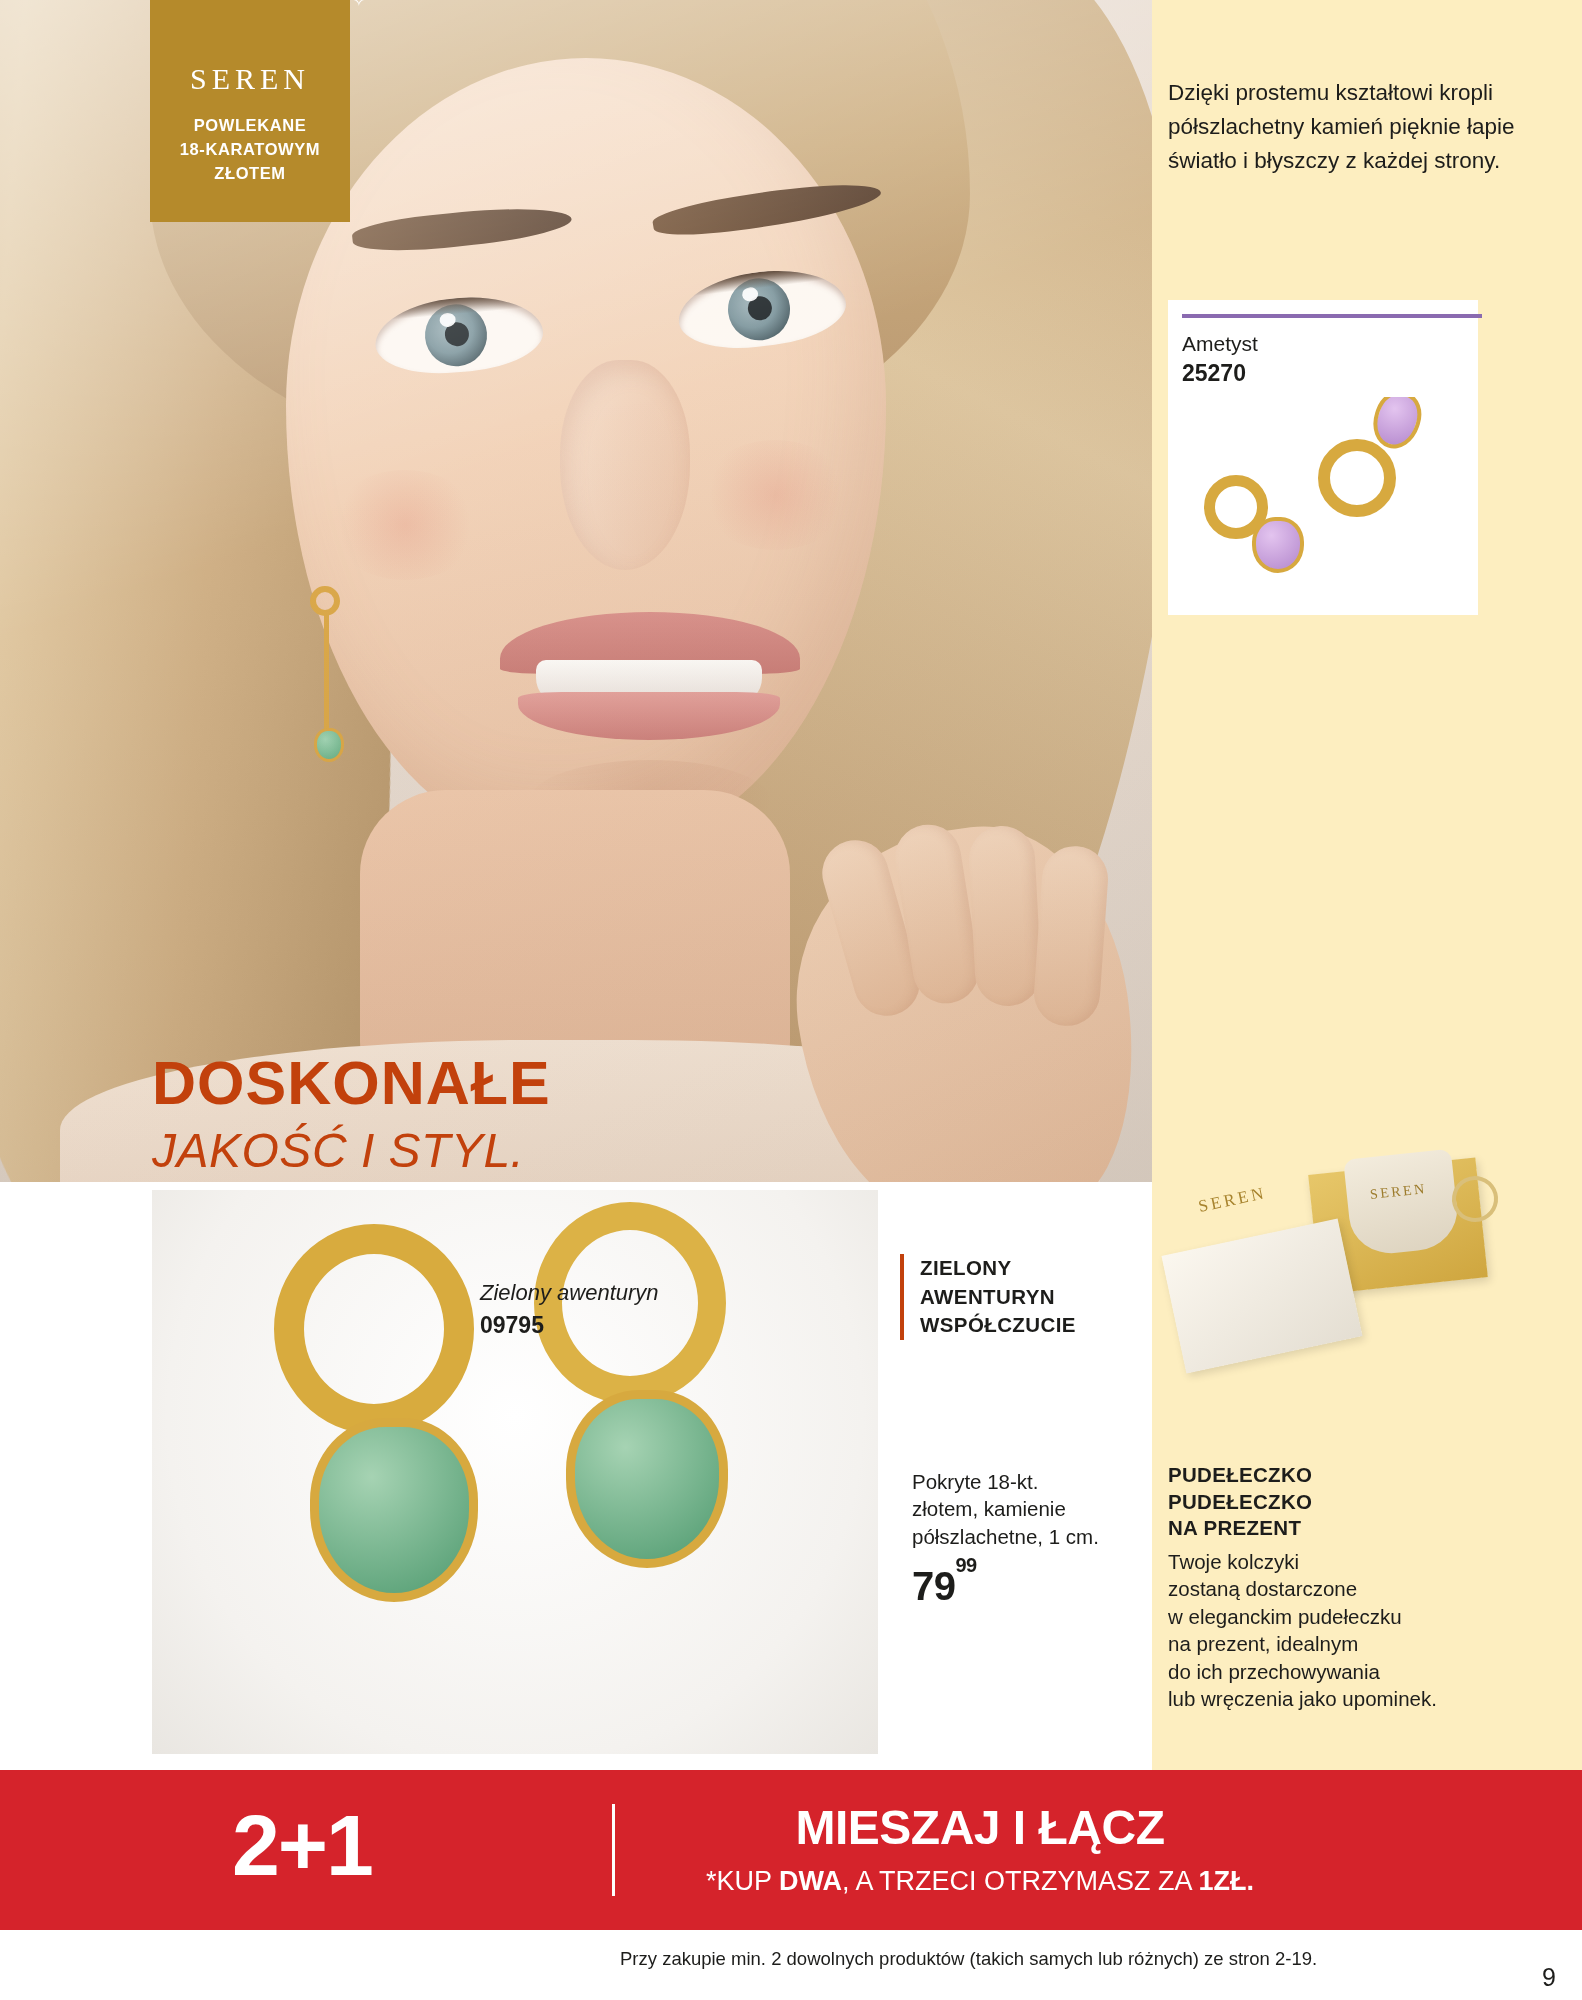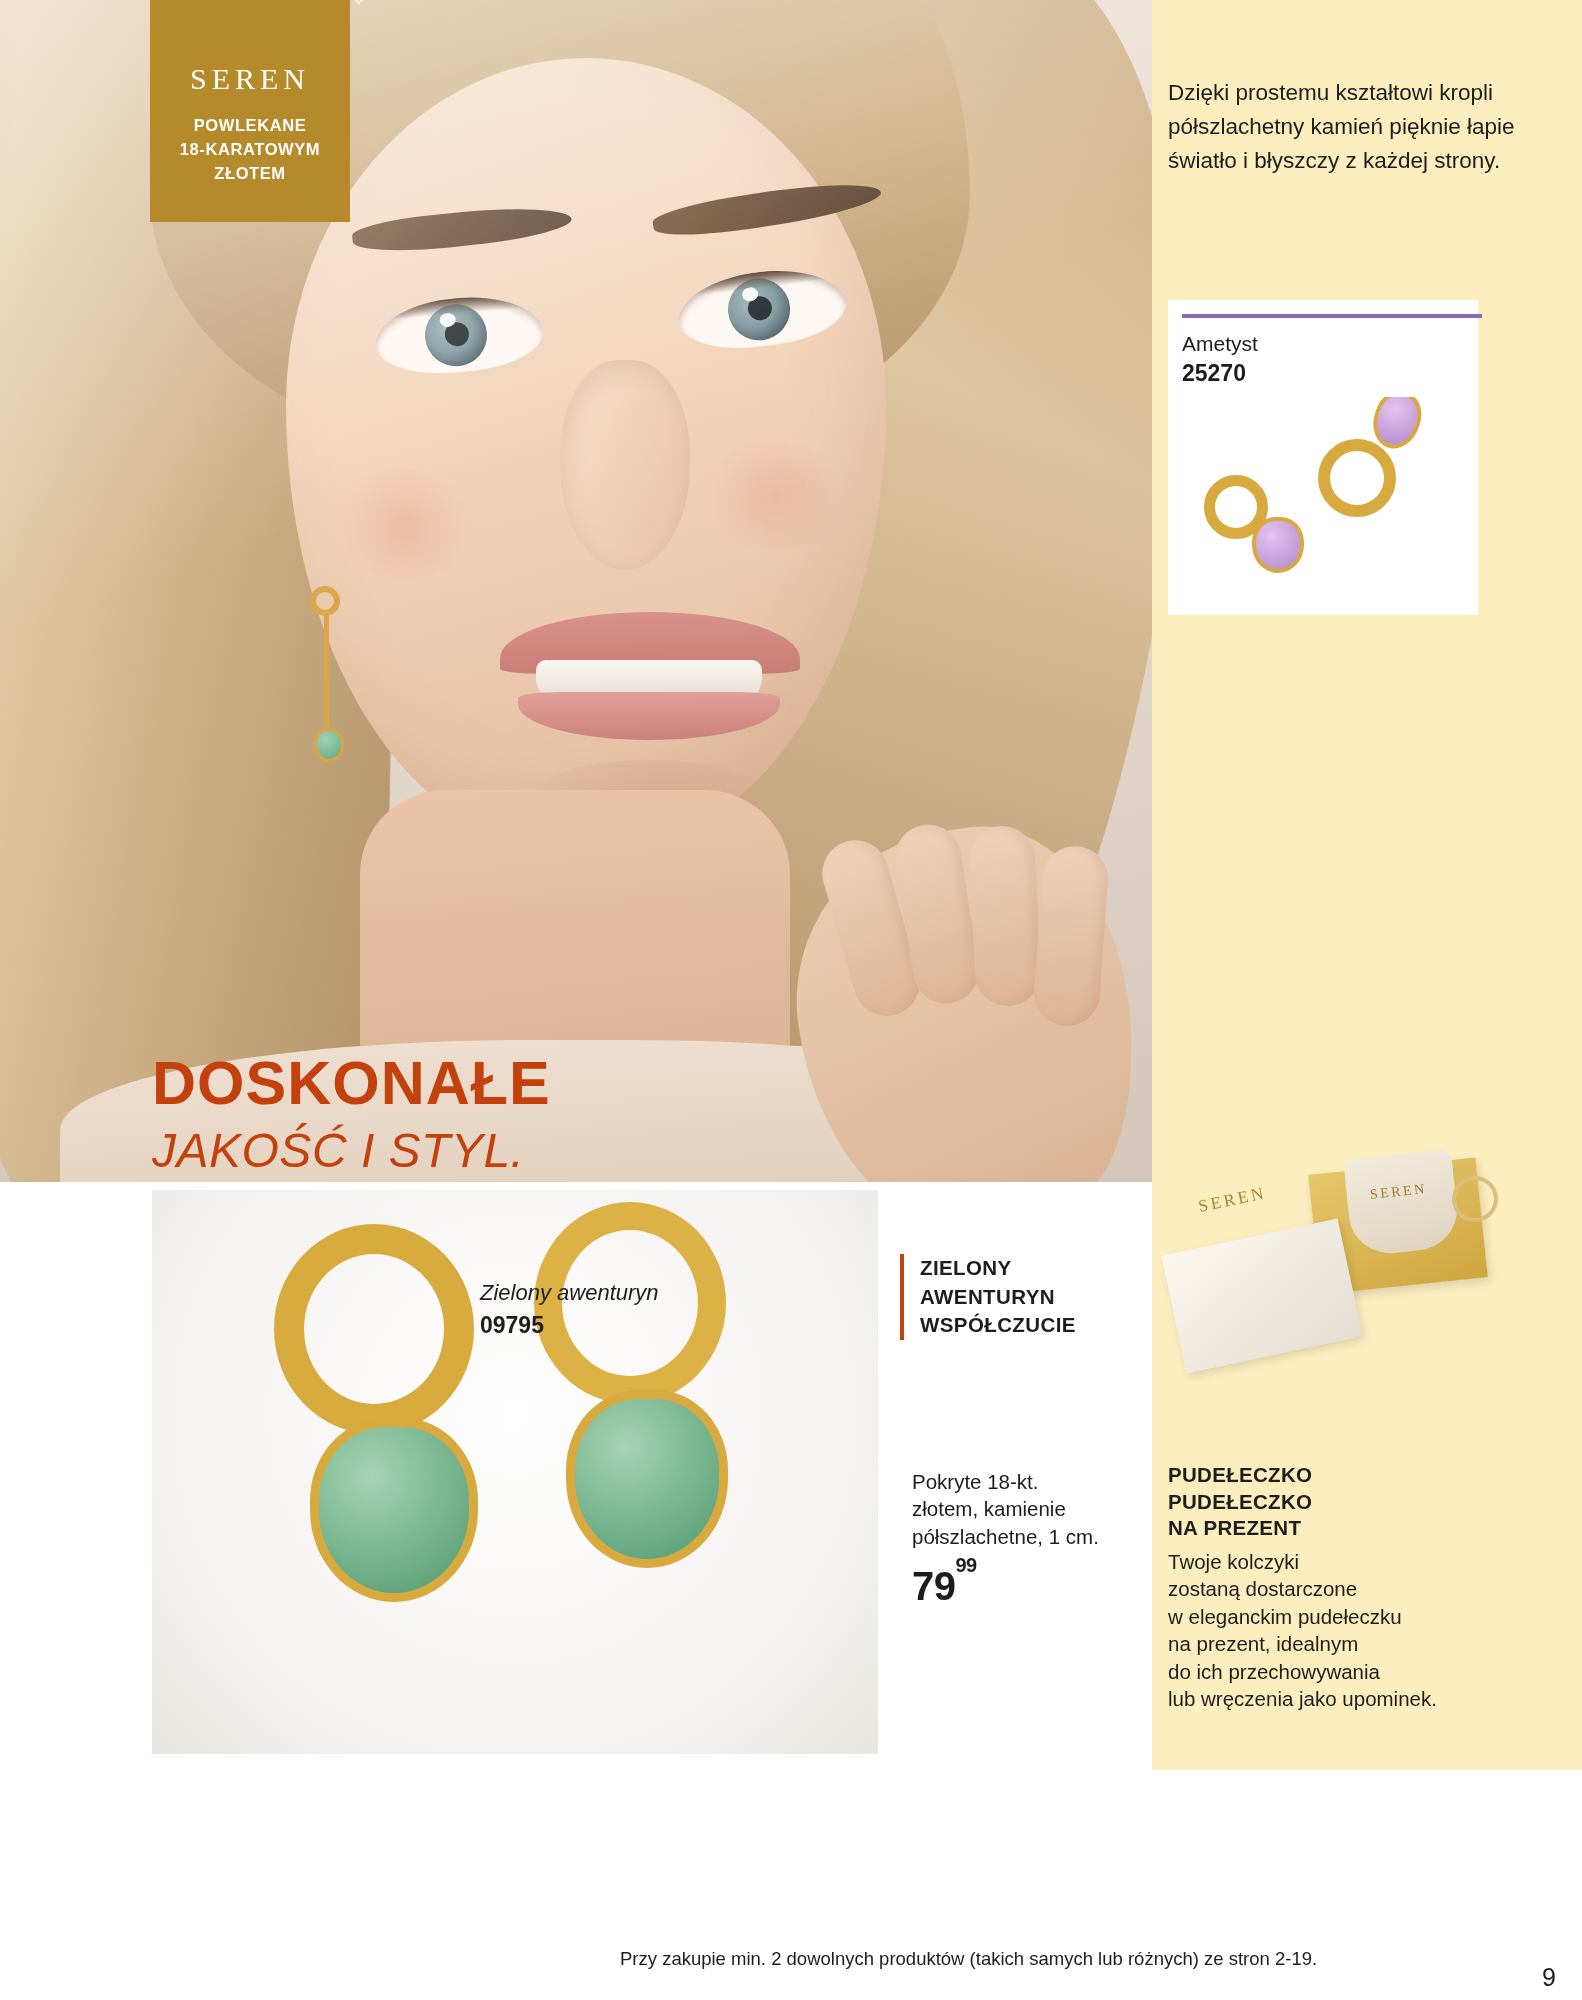--- a/index.html
+++ b/index.html
@@ -685,17 +685,23 @@
     <div class="b">
       <div>Twoje kolczyki</div>
       <div>zostaną dostarczone</div>
       <div>w eleganckim pudełeczku</div>
       <div>na prezent, idealnym</div>
       <div>do ich przechowywania</div>
       <div>lub wręczenia jako upominek.</div>
     </div>
   </div>
 
+  <div class="promo">
+    <div class="promo-21">2+1</div>
+    <div class="promo-div"></div>
+    <div class="promo-head">MIESZAJ I ŁĄCZ</div>
+    <div class="promo-sub"><span>*KUP </span><b>DWA</b><span>, A TRZECI OTRZYMASZ ZA </span><b>1ZŁ.</b></div>
+  </div>
 
   <div class="footnote">Przy zakupie min. 2 dowolnych produktów (takich samych lub różnych) ze stron 2-19.</div>
   <div class="pageno">9</div>
 
 </div>
 
 </body></html>

